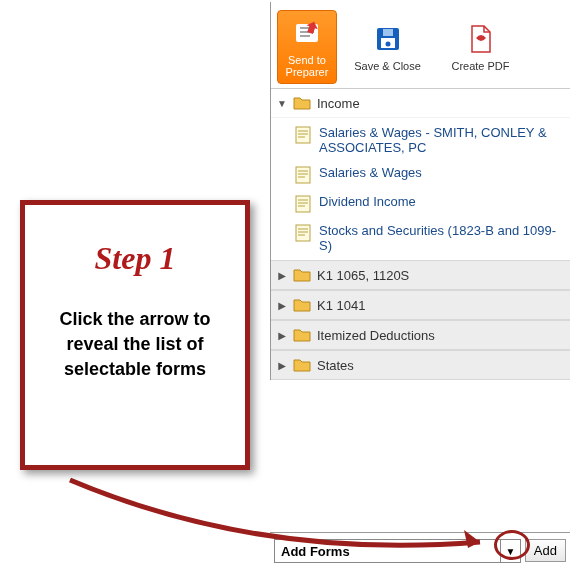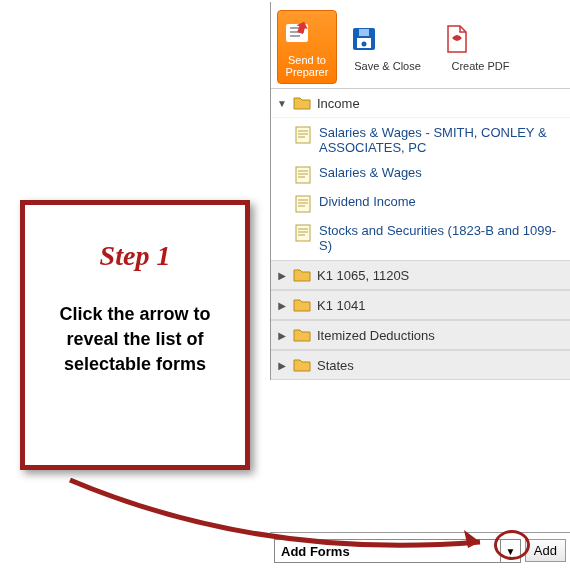--- a/index.html
+++ b/index.html
@@ -22,21 +22,21 @@
     border: 5px solid #991e1b;
     padding: 25px 18px;
     box-shadow: 4px 4px 8px rgba(0,0,0,0.4);
     z-index: 50;
     text-align: center;
   }
   .callout .step {
     font-family: "Times New Roman", serif;
     font-style: italic;
     font-weight: bold;
-    font-size: 28px;
+    font-size: 32px;
     color: #b01a1a;
     margin: 10px 0 30px 0;
   }
   .callout .body {
     font-family: Arial, sans-serif;
     font-size: 18px;
     font-weight: bold;
     color: #000;
     line-height: 1.4;
   }
@@ -62,20 +62,21 @@
     display: flex;
     gap: 8px;
     align-items: flex-start;
     border-bottom: 1px solid #ccc;
   }
   .tool-btn {
     width: 60px;
     height: 74px;
     display: flex;
     flex-direction: column;
+    align-items: center;
     justify-content: center;
     text-align: center;
     border-radius: 4px;
     font-size: 11px;
     cursor: pointer;
     padding: 4px 2px;
   }
   .tool-btn.orange {
     background: linear-gradient(#ff9a2a, #ff7c00);
     color: #fff;

